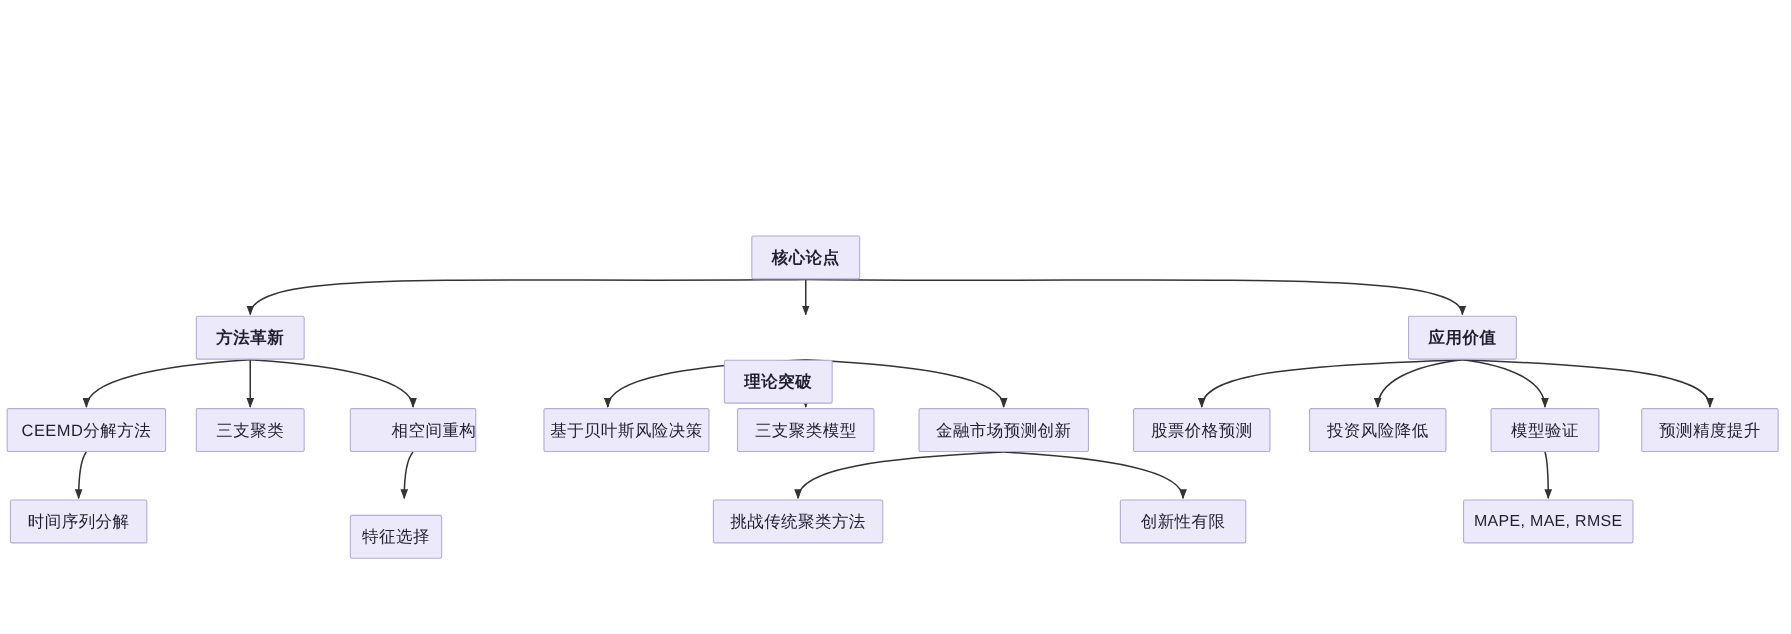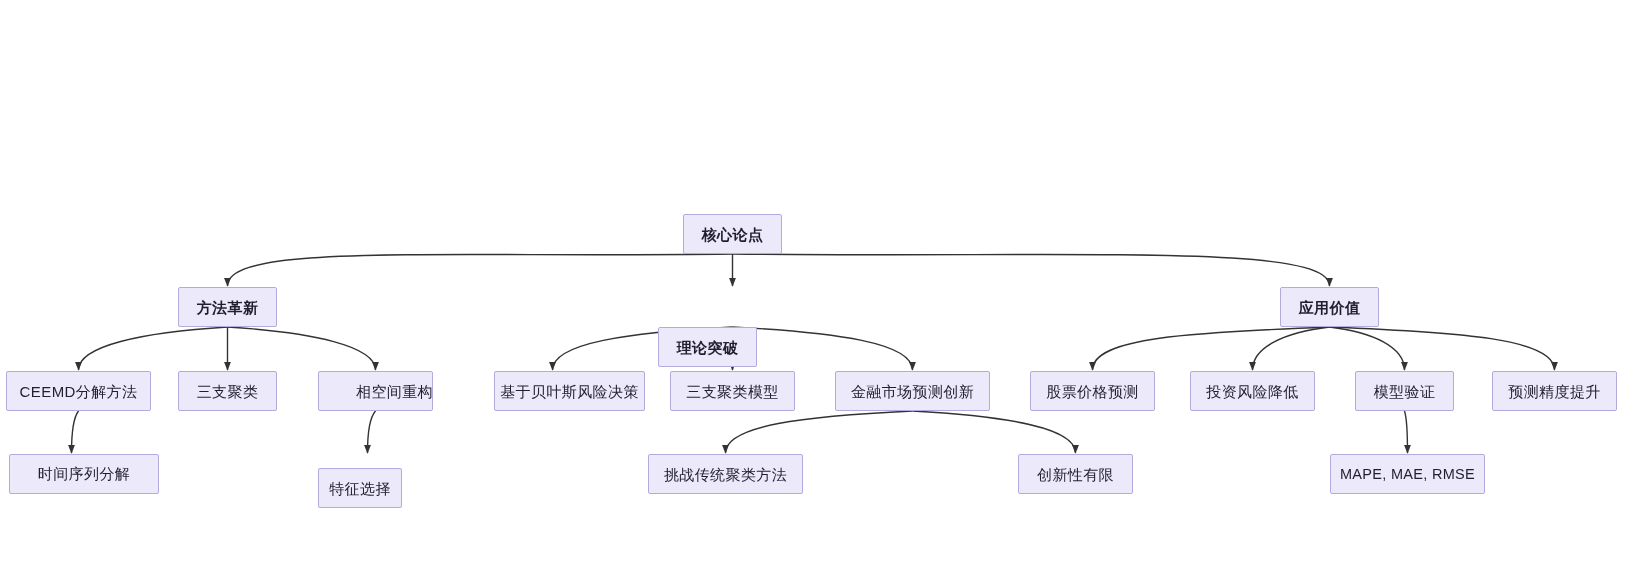--- a/index.html
+++ b/index.html
@@ -129,21 +129,21 @@
       </div>
       <div class="node" style="left: 1190px; top: 371px; width: 125px; height: 40px; align-items: center;">
         <span class="node-label">投资风险降低</span>
       </div>
       <div class="node" style="left: 1355px; top: 371px; width: 99px; height: 40px;">
         <span class="node-label">模型验证</span>
       </div>
       <div class="node" style="left: 1492px; top: 371px; width: 125px; height: 40px;">
         <span class="node-label">预测精度提升</span>
       </div>
-      <div class="node" style="left: 9px; top: 454px; width: 150px; height: 40px; font-family: Liberation Serif, serif;">
+      <div class="node" style="left: 9px; top: 454px; width: 125px; height: 40px;">
         <span class="node-label">时间序列分解</span>
       </div>
       <div class="node" style="left: 318px; top: 468px; width: 84px; height: 40px; align-items: center;">
         <span class="node-label">特征选择</span>
       </div>
       <div class="node" style="left: 648px; top: 454px; width: 155px; height: 40px;">
         <span class="node-label">挑战传统聚类方法</span>
       </div>
       <div class="node" style="left: 1018px; top: 454px; width: 115px; height: 40px;">
         <span class="node-label">创新性有限</span>

